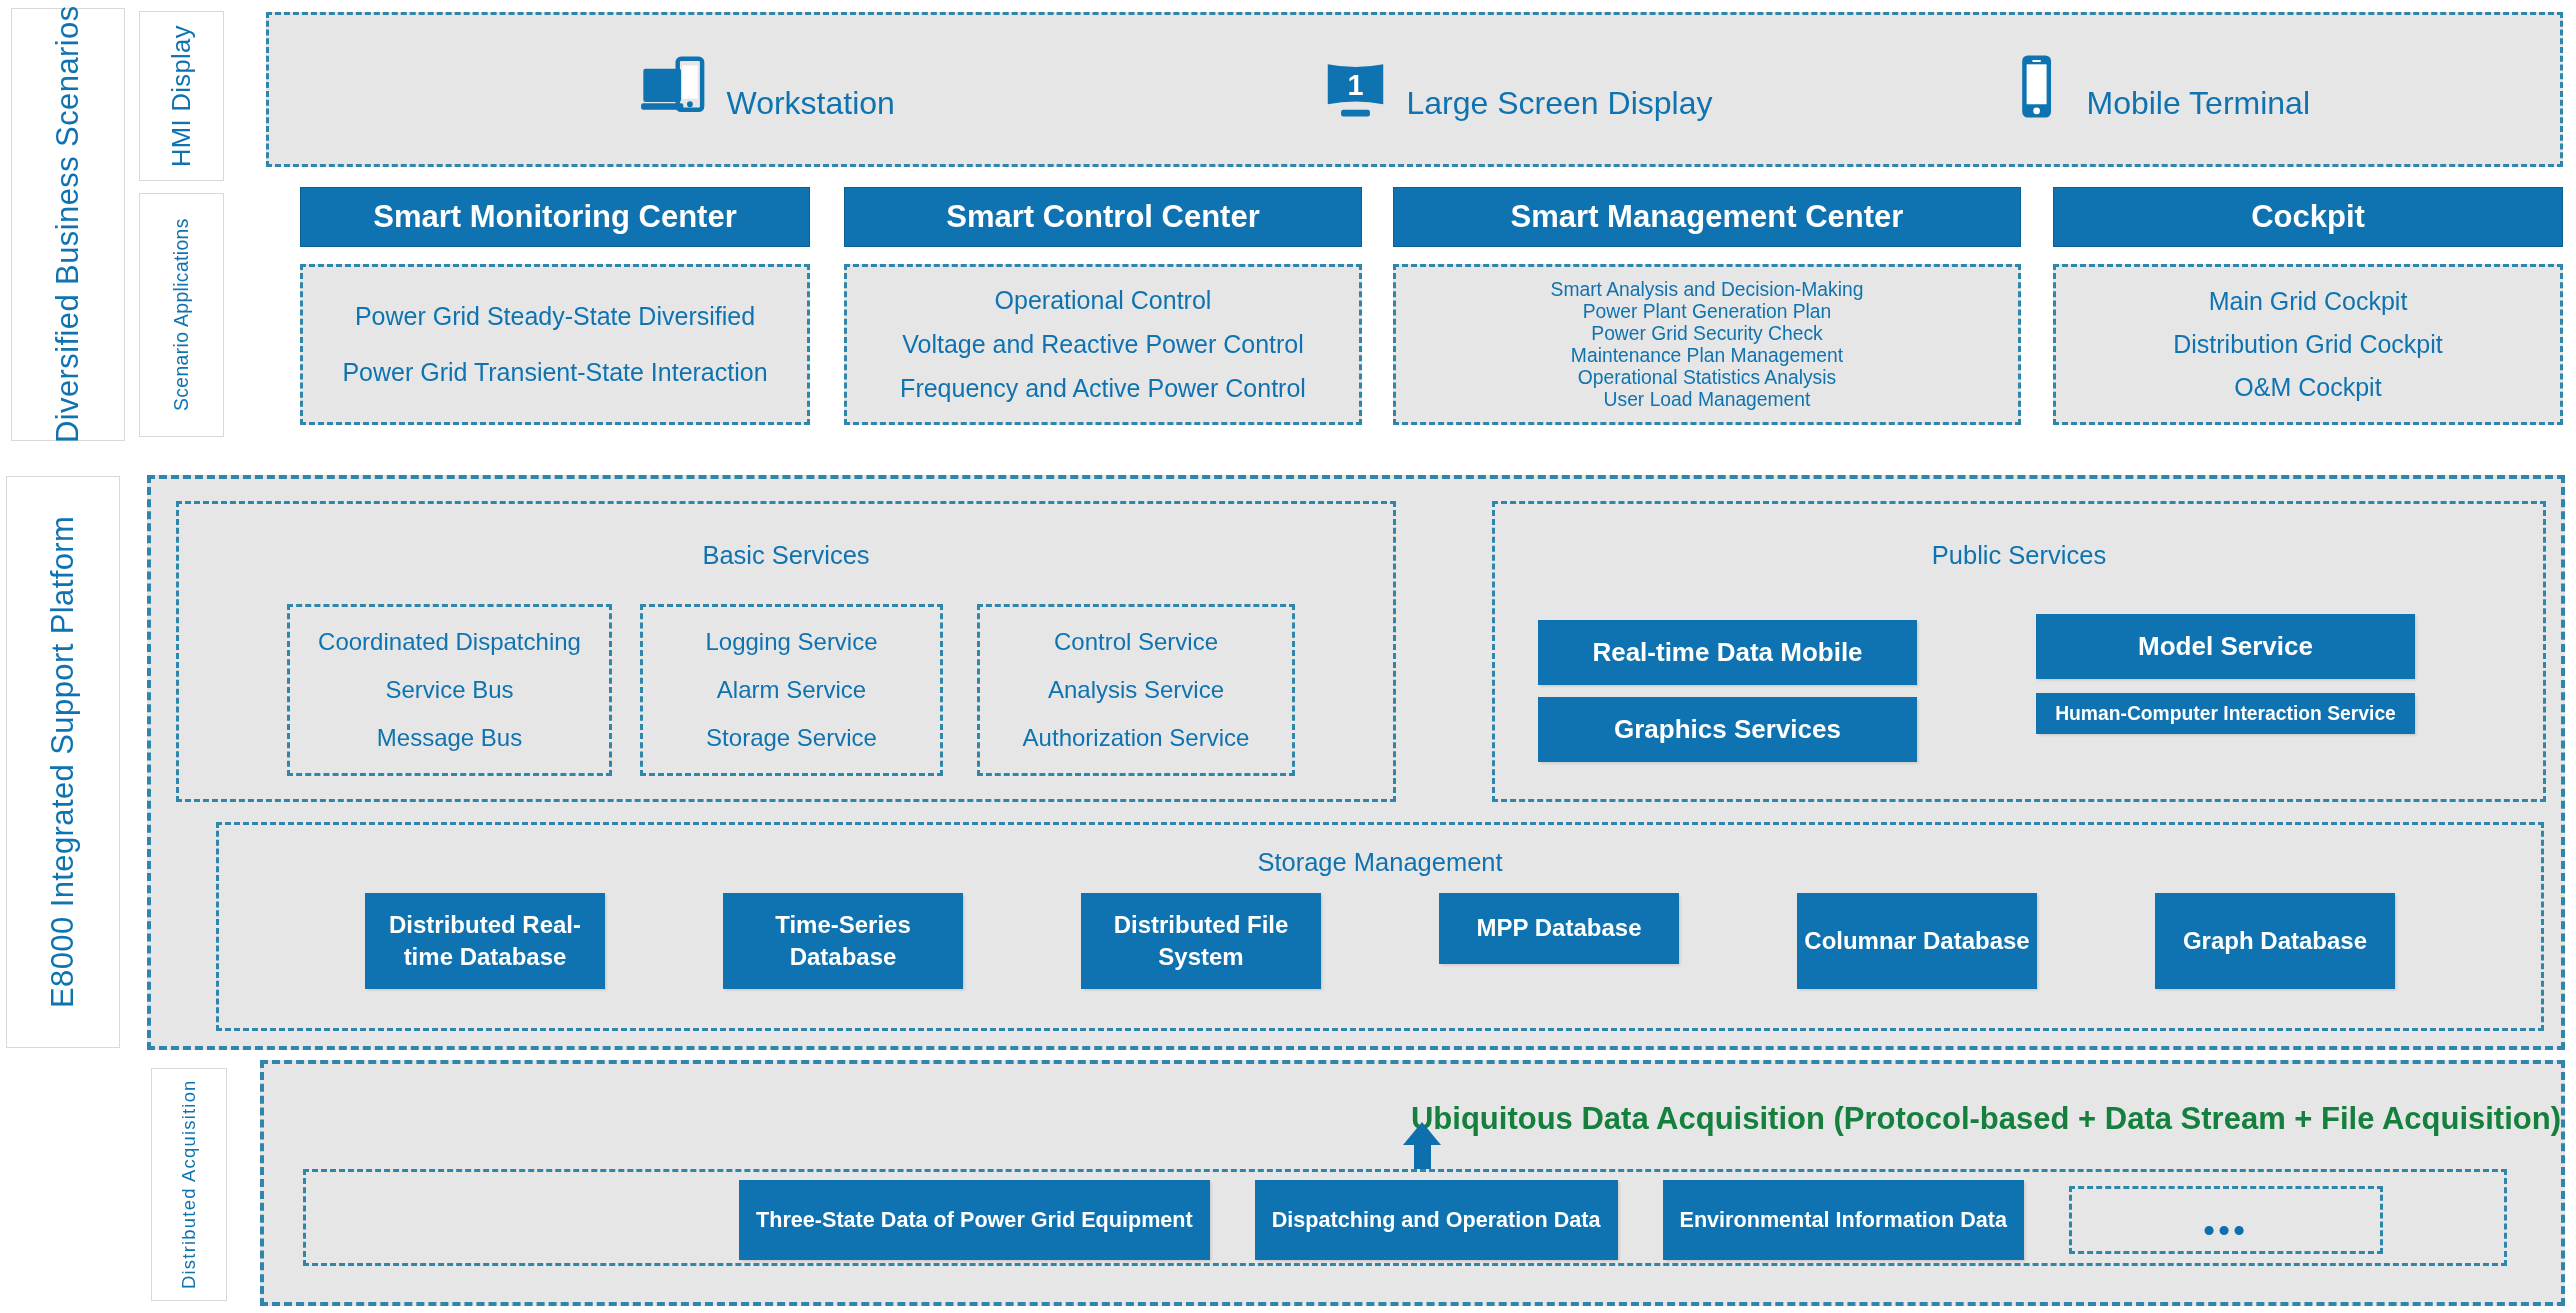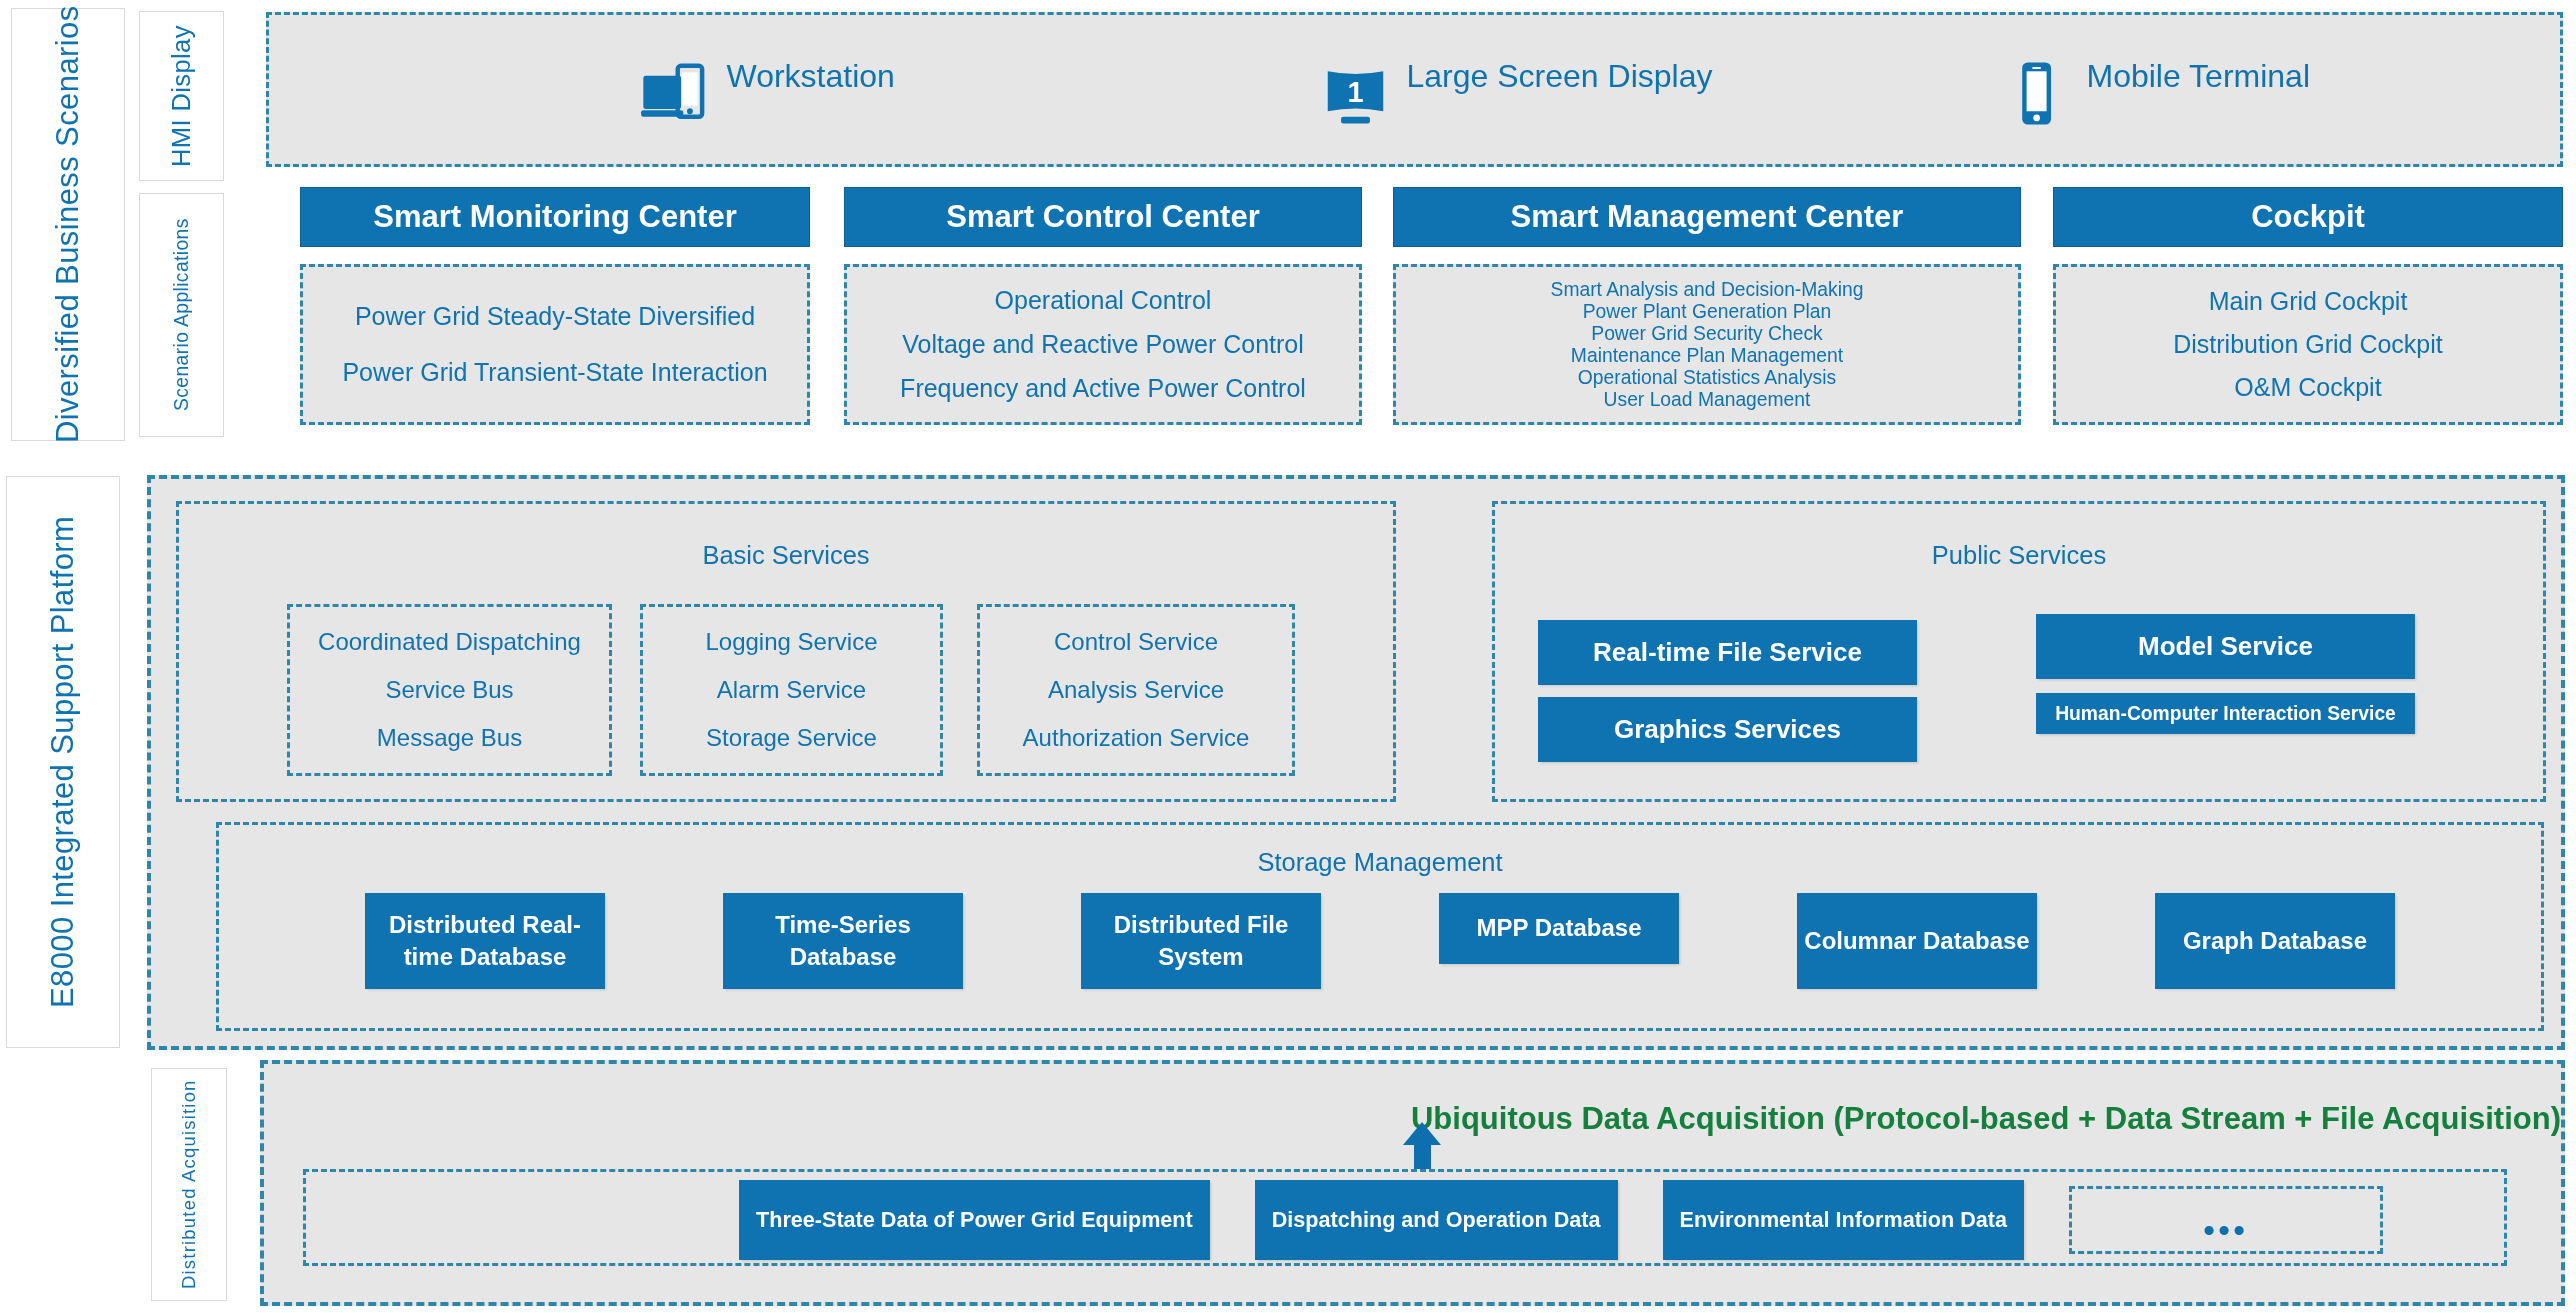--- a/index.html
+++ b/index.html
@@ -68,23 +68,23 @@
     background: #E6E6E6;
   }
 
   
   #hmi-strip {
     left: 266px; top: 12.4px; width: 2297px; height: 155px;
   }
   .device {
     position: absolute;
     display: flex;
-    align-items: flex-start;
+    align-items: flex-end;
     gap: 15.5px;
-    top: 43px;
+    top: 36px;
   }
   .device .dev-label {
     color: #0E73B0;
     font-size: 32px;
     white-space: nowrap;
   }
   #dev-workstation { left: 371px; }
   #dev-largescreen { left: 1051px; }
   #dev-mobile      { left: 1731px; }
 
@@ -413,21 +413,21 @@
 
     <div class="svc-group" id="grp-3">
       <div class="item">Control Service</div>
       <div class="item">Analysis Service</div>
       <div class="item">Authorization Service</div>
     </div>
   </div>
 
   <div class="dash" id="public-services">
     <div class="svc-title">Public Services</div>
-    <div class="blue-box" id="pb-realtime">Real-time File Service</div>
+    <div class="blue-box" id="pb-realtime">Real-time Data Mobile</div>
     <div class="blue-box" id="pb-graphics">Graphics Services</div>
     <div class="blue-box" id="pb-model">Model Service</div>
     <div class="blue-box" id="pb-hci">Human-Computer Interaction Service</div>
   </div>
 
   <div class="dash-thin" id="storage-mgmt">
     <div id="storage-title">Storage Management</div>
     <div id="db-row">
       <div class="db-box">Distributed Real-time Database</div>
       <div class="db-box">Time-Series Database</div>

